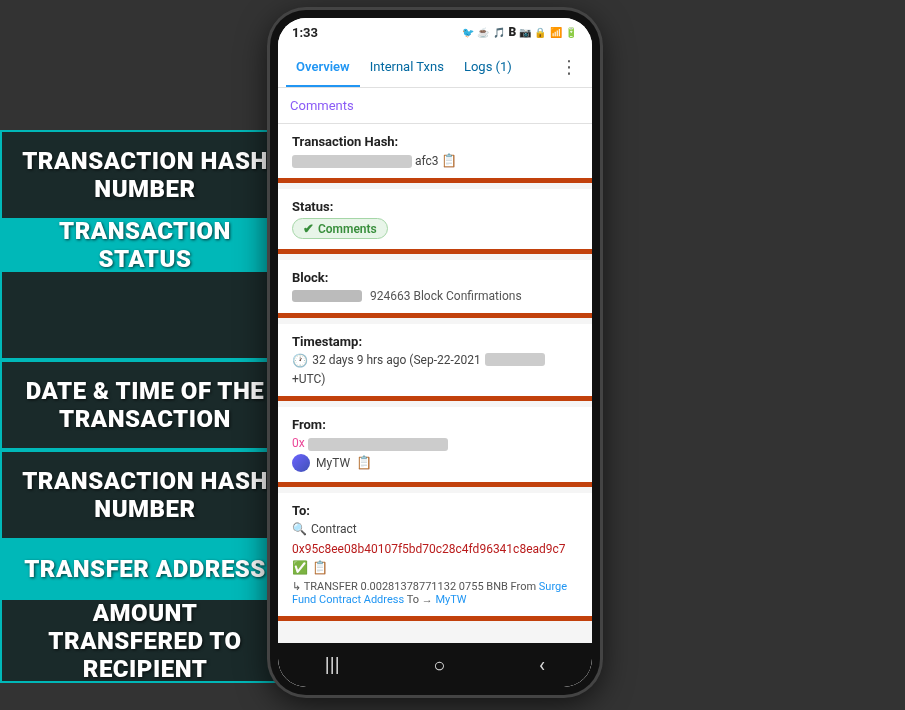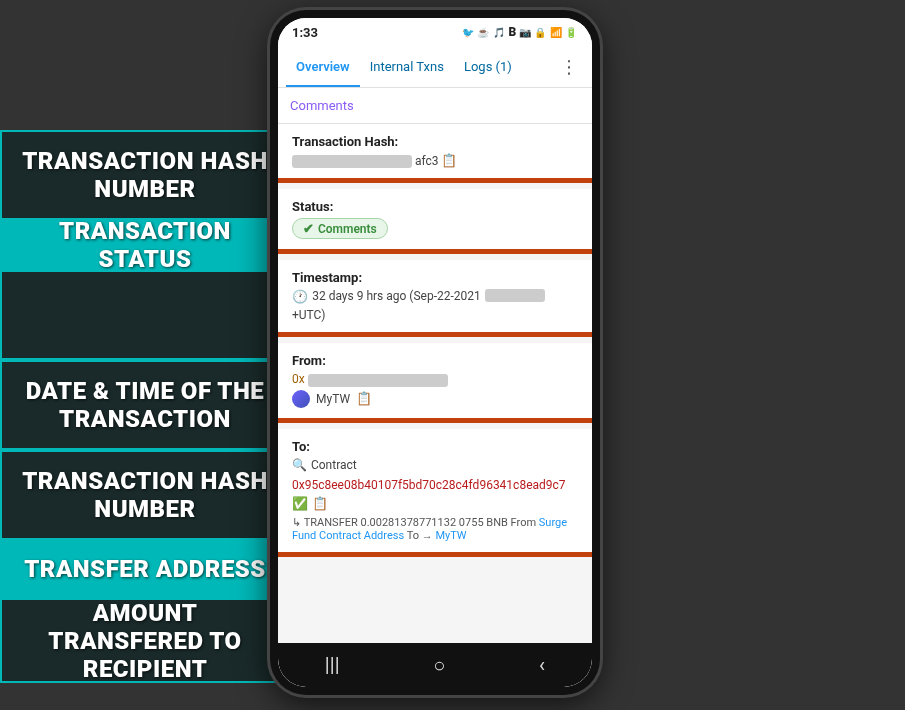--- a/index.html
+++ b/index.html
@@ -194,21 +194,21 @@
       margin-bottom: 4px;
     }
 
     .field-value {
       font-size: 12px;
       color: #444;
       word-break: break-all;
     }
 
     .field-value.link {
-      color: #a16207;
+      color: #ec4899;
     }
 
     .blurred-text {
       display: inline-block;
       background: #ccc;
       color: transparent;
       border-radius: 3px;
       font-size: 11px;
       height: 13px;
       vertical-align: middle;
@@ -417,20 +417,27 @@
         <div class="info-section">
           <div class="field-label">Status:</div>
           <div>
             <span class="status-badge">
               <span class="check-icon">✔</span>
               <span>Comments</span>
             </span>
           </div>
         </div>
 
+        <div class="info-section">
+          <div class="field-label">Block:</div>
+          <div class="block-row">
+            <span class="block-blurred"></span>
+            <span class="block-confirm">924663 Block Confirmations</span>
+          </div>
+        </div>
 
         <div class="info-section">
           <div class="field-label">Timestamp:</div>
           <div class="timestamp-row">
             <span class="clock-icon">🕐</span>
             <span>32 days 9 hrs ago (Sep-22-2021</span>
             <span class="blurred-text" style="width:60px;">&nbsp;&nbsp;&nbsp;&nbsp;&nbsp;</span>
             <span>+UTC)</span>
           </div>
         </div>

